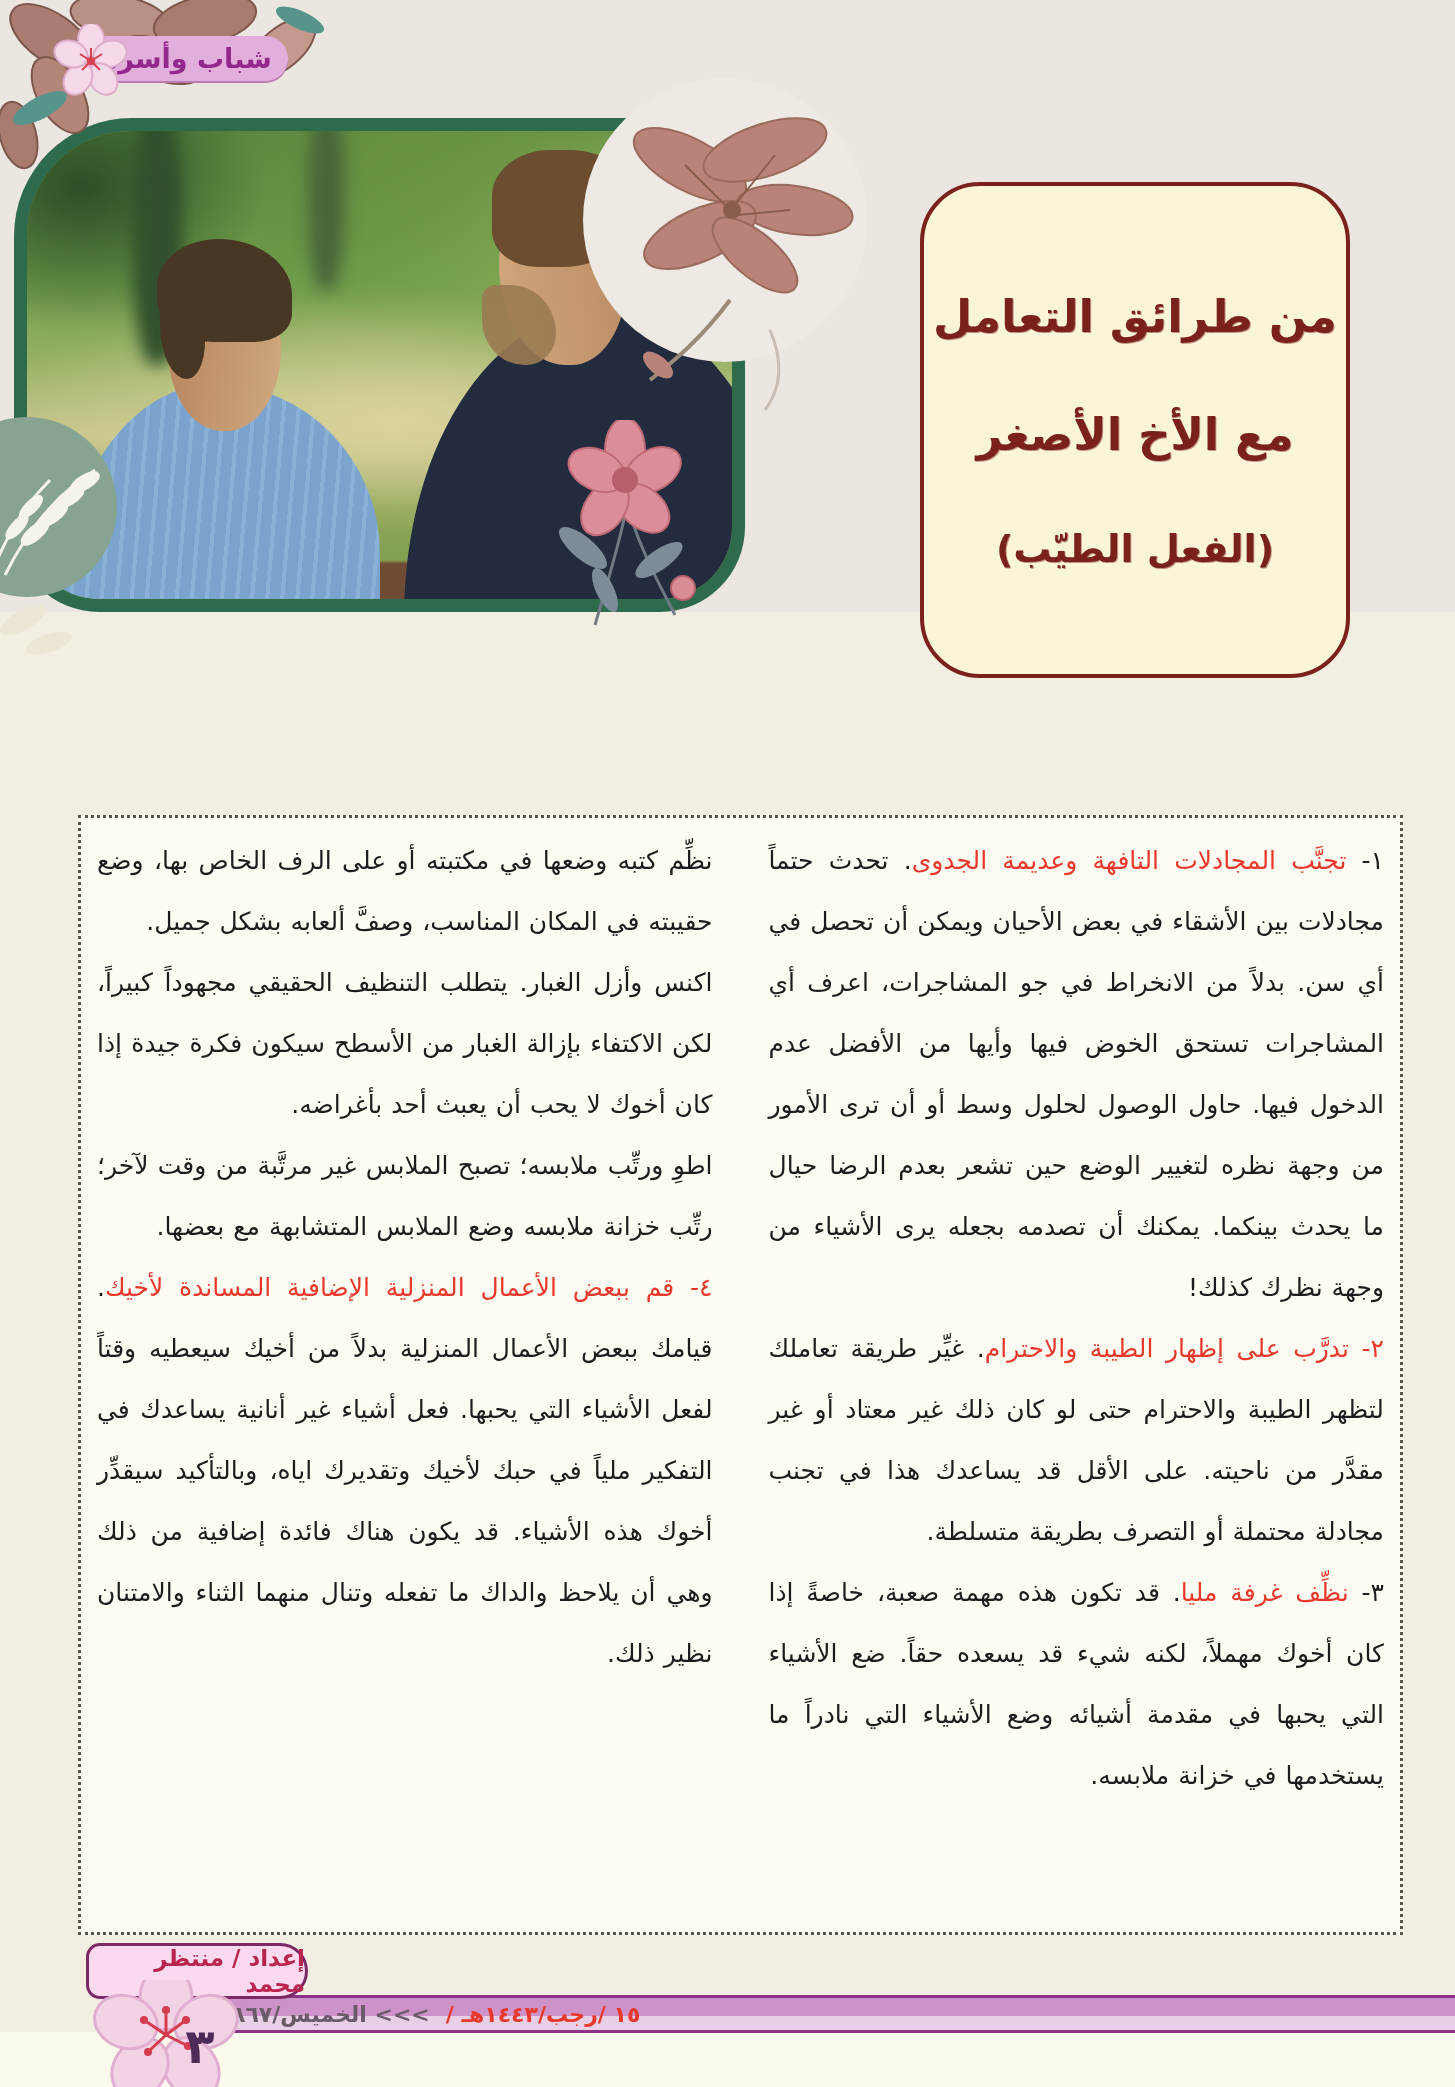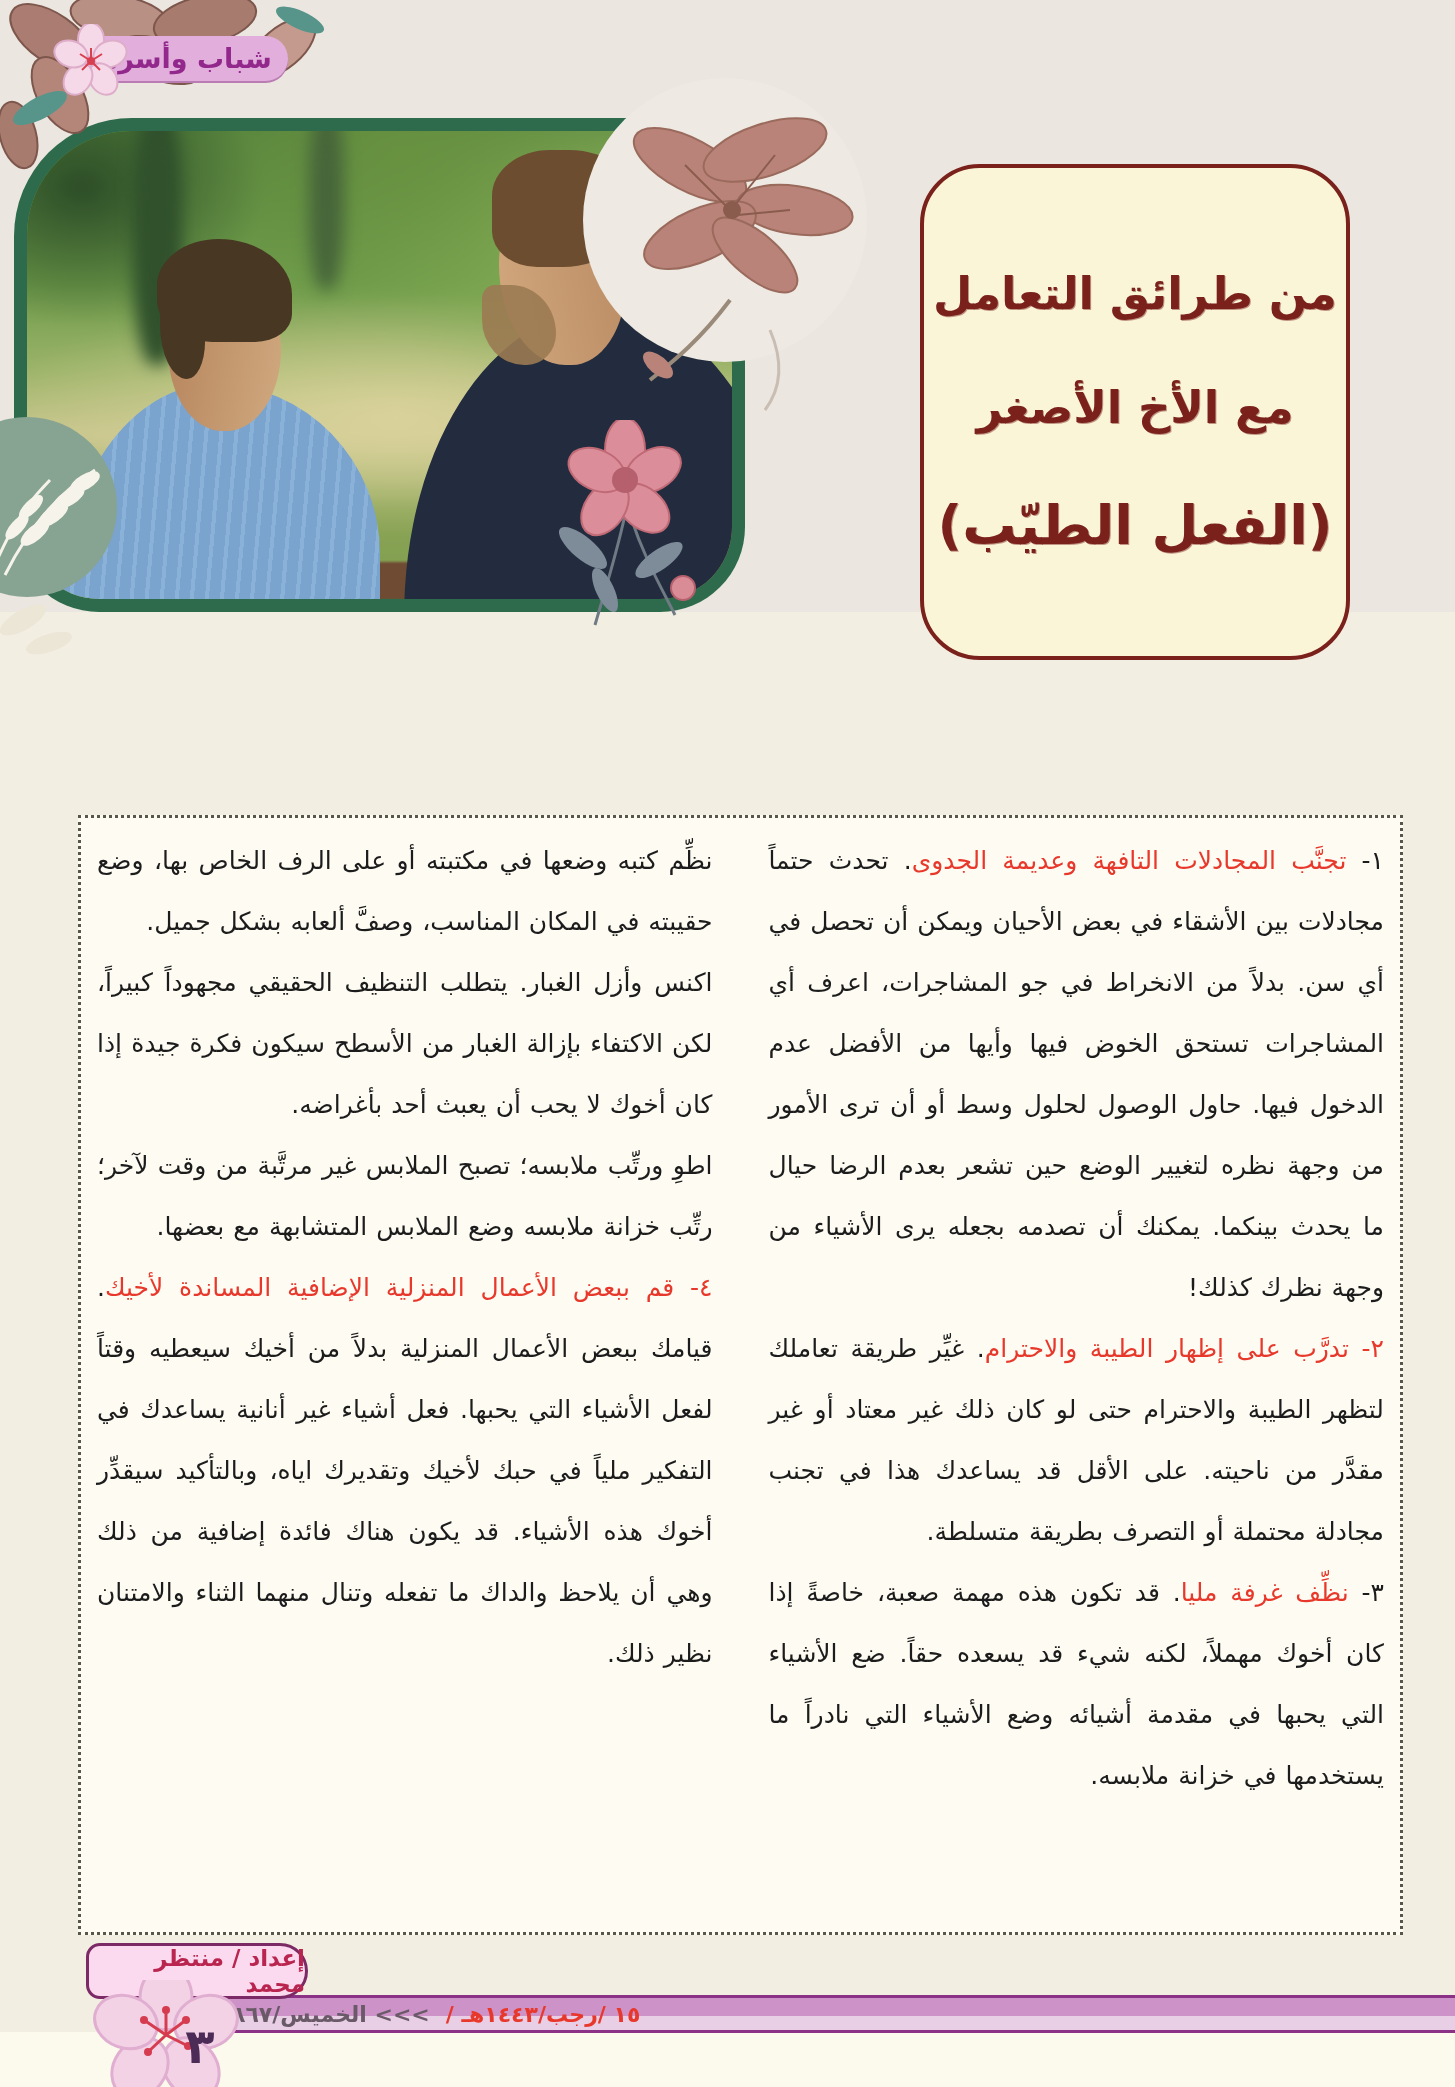--- a/index.html
+++ b/index.html
@@ -62,29 +62,29 @@
     background:linear-gradient(260deg,#b98a63,#d2a87e);border-radius:50% 50% 45% 55%;}
   .man-hair{position:absolute;right:13%;top:4%;width:21%;height:25%;
     background:#6d4d30;border-radius:45% 55% 60% 35%;}
   .man-beard{position:absolute;right:25%;top:33%;width:10.5%;height:17%;
     background:#9b7a52;border-radius:20% 70% 45% 65%;opacity:.9;}
   .bench{position:absolute;left:36%;bottom:0;width:26%;height:8%;
     background:#6f4b34;border-radius:6px;filter:blur(1px);box-shadow:0 10px 0 rgba(58,38,24,.55);}
 
   
   .title-card{
-    position:absolute;left:920px;top:164px;width:430px;height:496px;z-index:2;
+    position:absolute;left:920px;top:182px;width:430px;height:496px;z-index:2;
     background:#fbf5d8;border:4px solid #7a211c;border-radius:60px;
     display:flex;flex-direction:column;align-items:center;justify-content:space-evenly;
     padding:38px 14px;
   }
   .title-line{color:#7a211c;font-weight:bold;direction:rtl;white-space:nowrap;
     text-shadow:1px 1px 0 rgba(122,33,28,.45);}
   .title-line.l1,.title-line.l2{font-size:45px;}
-  .title-line.l3{font-size:54px;}
+  .title-line.l3{font-size:38px;}
 
   
   .text-block{
     position:absolute;left:78px;top:815px;width:1325px;height:1120px;z-index:2;
     background:#fdfbf2;border:3px dotted #56564b;
     padding:12px 16px;
   }
   .cols{display:flex;gap:56px;height:100%;direction:rtl;}
   .col{flex:1;direction:rtl;}
   .col p{

